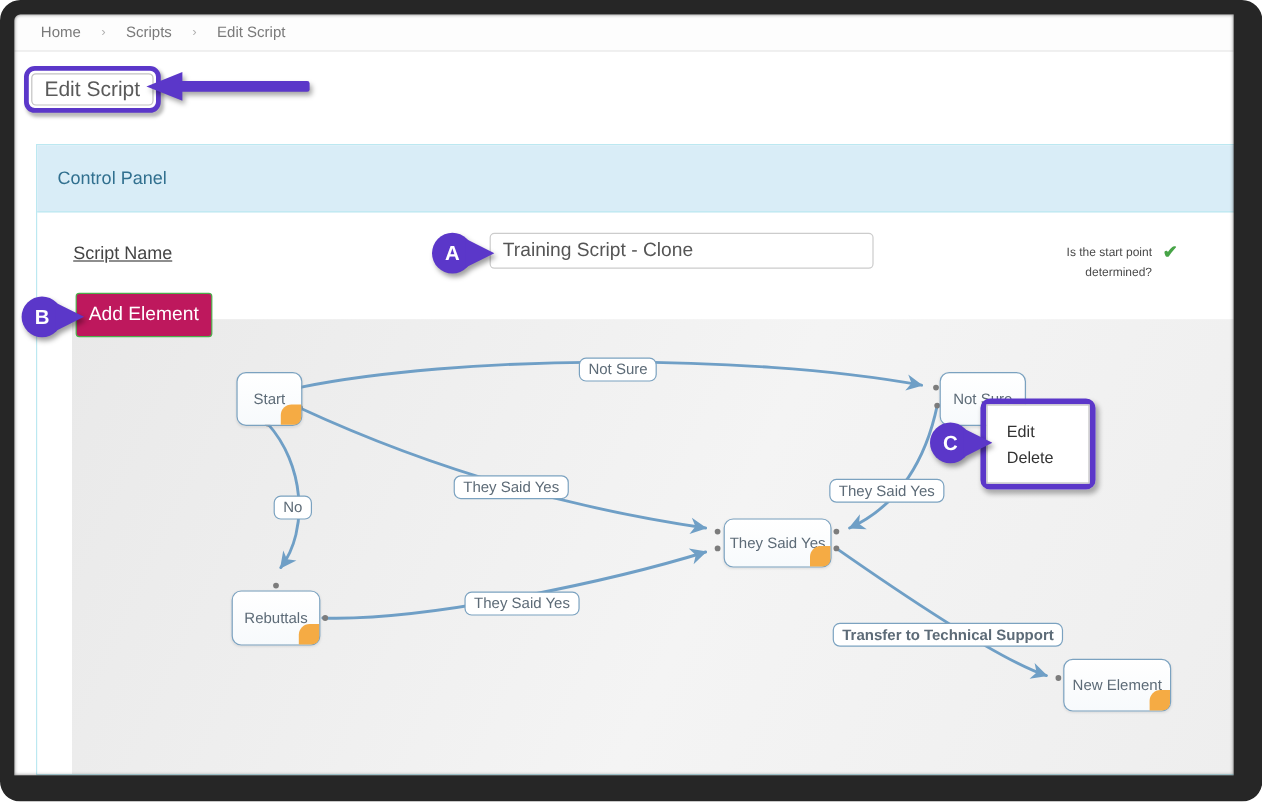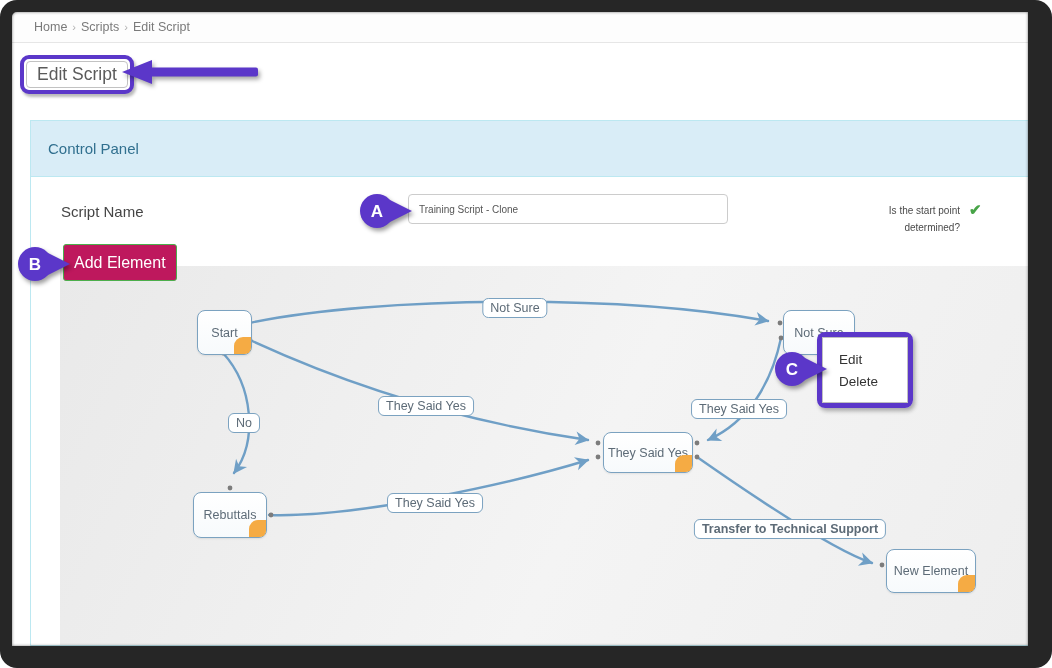--- a/index.html
+++ b/index.html
@@ -9,21 +9,21 @@
   }
   
   .frame{
     position:absolute;inset:0;border-radius:17px;border-style:solid;border-color:#262626;
     border-width:12px 24px 22px 12px;pointer-events:none;z-index:100;box-sizing:border-box;
     box-shadow:inset 0 0 3px rgba(0,0,0,.55);
   }
   
   .breadcrumb{
     position:absolute;left:12px;top:12px;width:1016px;height:31px;background:#fdfdfd;
-    border-bottom:1px solid #e6e6e6;display:flex;align-items:center;gap:5px;
+    border-bottom:1px solid #e6e6e6;display:flex;align-items:center;gap:17px;
     padding-left:22px;box-sizing:border-box;font-size:12.5px;color:#7a7a7a;
   }
   .breadcrumb .sep{color:#b0b0b0;font-size:11px;}
   .breadcrumb .crumb{color:#7a7a7a;text-decoration:none;}
   
   .title-annot{
     position:absolute;left:20px;top:55px;border:4px solid #5b37c9;border-radius:9px;
     background:#fff;padding:2px;box-shadow:2px 3px 3px rgba(0,0,0,.28);z-index:10;
   }
   .title-inner{
@@ -34,24 +34,24 @@
   
   .panel{
     position:absolute;left:30px;top:120px;width:1010px;height:526px;background:#fff;
     border:1px solid #bce8f1;box-sizing:border-box;
   }
   .panel-header{
     position:absolute;left:31px;top:121px;width:1008px;height:56px;background:#d9edf7;
     border-bottom:1px solid #bce8f1;box-sizing:border-box;display:flex;align-items:center;
     padding-left:17px;font-size:15px;color:#31708f;
   }
-  .field-label{position:absolute;left:61px;top:203px;font-size:15px;color:#454545;}
+  .field-label{position:absolute;left:61px;top:203px;font-size:15px;color:#454545;text-decoration:underline;}
   .script-input{
     position:absolute;left:408px;top:194px;width:320px;height:30px;box-sizing:border-box;
-    border:1px solid #ccc;border-radius:4px;padding:0 10px;font-size:10px;color:#555;
+    border:1px solid #ccc;border-radius:4px;padding:0 10px;font-size:16px;color:#555;
     font-family:inherit;background:#fff;outline:none;
   }
   .question{
     position:absolute;left:800px;top:202px;width:160px;text-align:right;
     font-size:10px;color:#4a4a4a;line-height:17px;
   }
   .check{position:absolute;left:969px;top:201px;color:#47a447;font-size:15px;font-weight:bold;}
   .add-btn{
     position:absolute;left:63px;top:244px;height:37px;padding:0 10px;background:#be185d;
     border:1px solid #4cae4c;border-radius:3px;color:#fff;font-size:16px;font-family:inherit;

